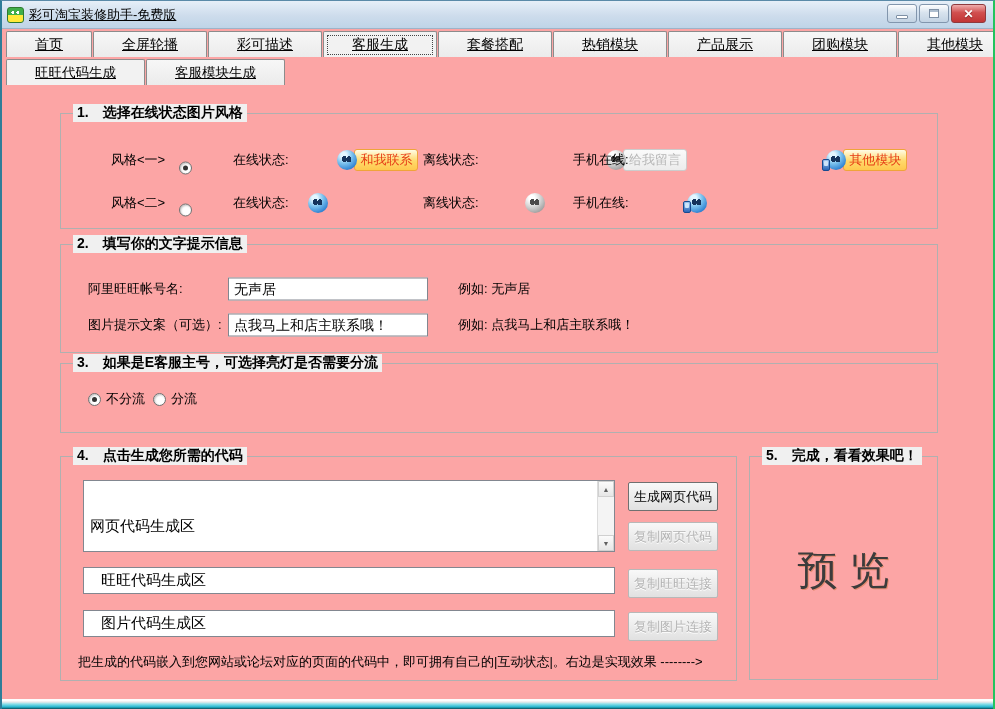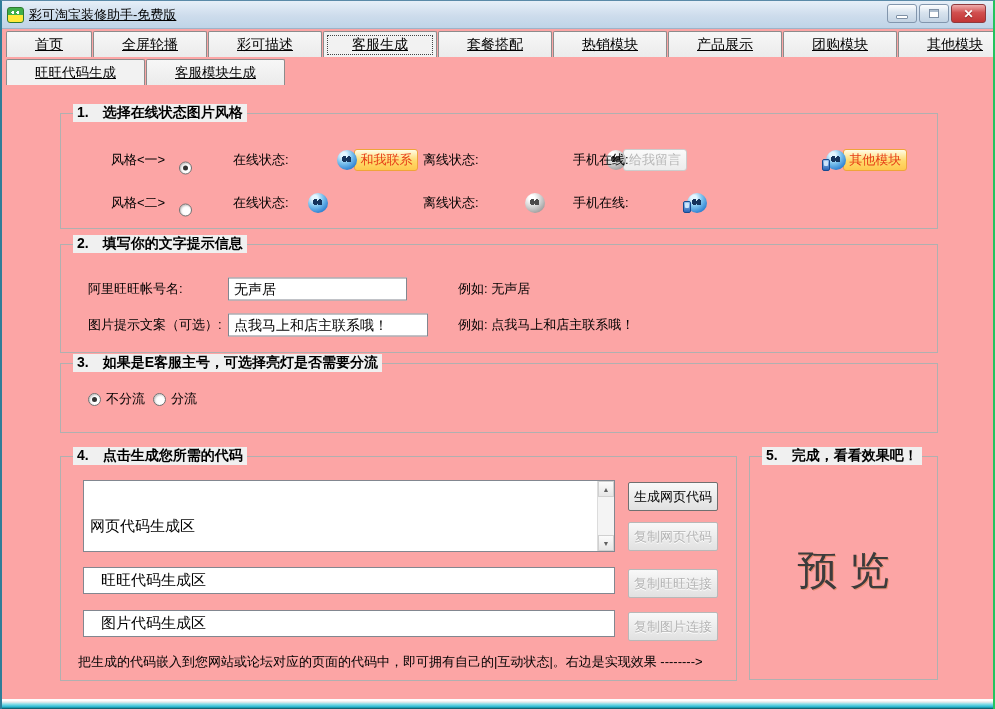--- a/index.html
+++ b/index.html
@@ -183,21 +183,21 @@
         <span class="phone-chip"></span>
         <span class="face blue"></span>
       </span>
     </div>
   </div>
 
   <div class="group" style="left:58px; top:243px; width:878px; height:109px;">
     <span class="group-title">2.　填写你的文字提示信息</span>
     <div class="s2-row" style="top:31px;">
       <span class="lbl" style="left:27px;">阿里旺旺帐号名:</span>
-      <input class="textinput" style="left: 167px; width: 179px;" value="无声居">
+      <input class="textinput" style="left: 167px; width: 200px;" value="无声居">
       <span class="lbl" style="left:397px;">例如: 无声居</span>
     </div>
     <div class="s2-row" style="top:67px;">
       <span class="lbl" style="left:27px;">图片提示文案（可选）:</span>
       <input class="textinput" style="left: 167px; width: 200px;" value="点我马上和店主联系哦！">
       <span class="lbl" style="left:397px;">例如: 点我马上和店主联系哦！</span>
     </div>
   </div>
 
   <div class="group" style="left:58px; top:362px; width:878px; height:70px;">

